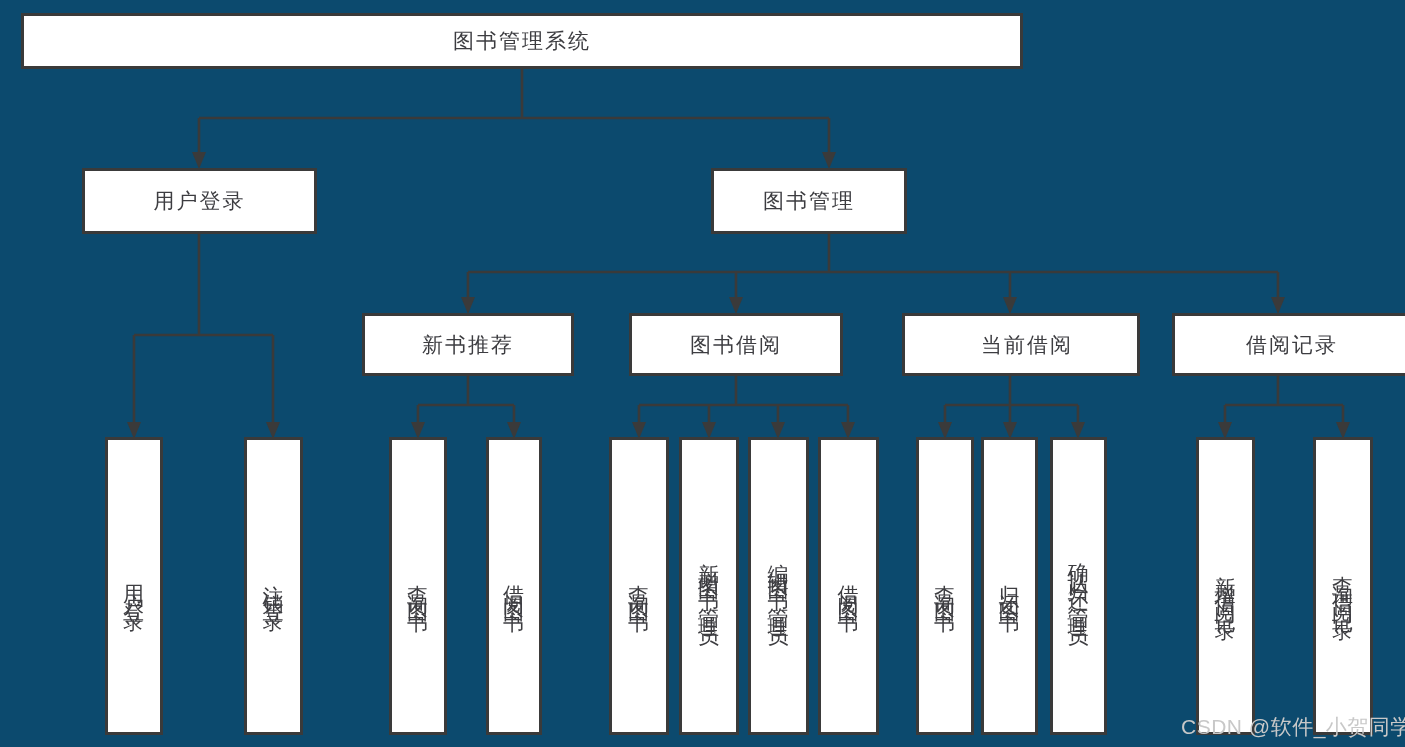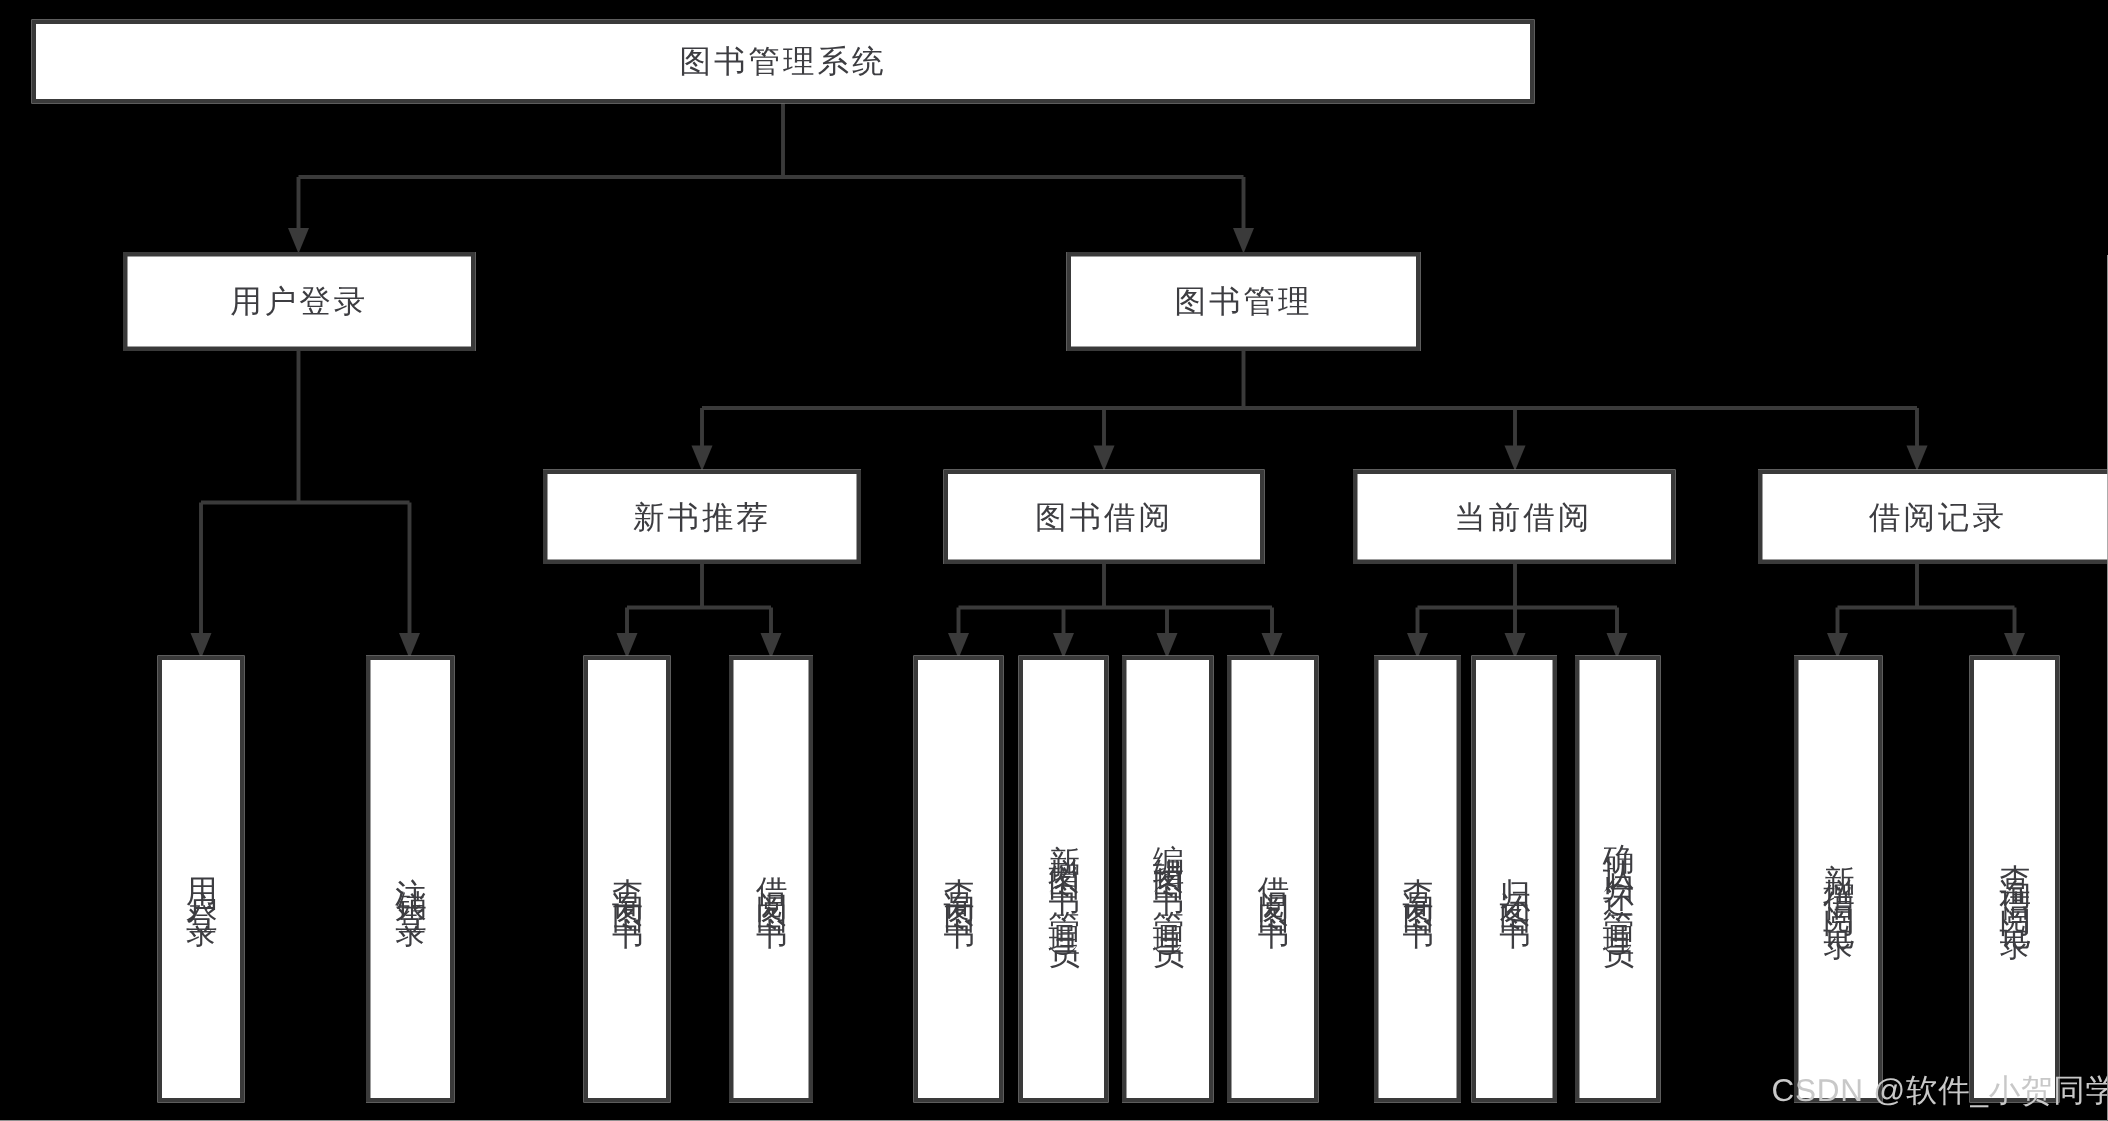--- a/index.html
+++ b/index.html
@@ -1,20 +1,20 @@
 <!DOCTYPE html>
 <html><head>
 <meta charset="utf-8">
 <style>
   html, body { margin: 0; padding: 0; background: #ffffff; }
   #canvas {
     position: relative;
     width: 1405px;
     height: 747px;
-    background: #000000;
+    background: #0c4a6e;
     overflow: hidden;
     font-family: "Liberation Sans", sans-serif;
   }
   #connector-layer {
     position: absolute;
     left: 0; top: 0;
     width: 1405px; height: 747px;
     pointer-events: none;
   }
   .node {
@@ -38,25 +38,25 @@
     text-orientation: mixed;
     letter-spacing: 9px;
     font-size: 21px;
     white-space: normal;
     line-height: 1;
   }
   
   .n-root  { left: 21px;  top: 13px;  width: 1002px; height: 56px; }
   
   .n-l2-0  { left: 82px;  top: 168px; width: 235px;  height: 66px; }
-  .n-l2-1  { left: 711px; top: 168px; width: 236px;  height: 66px; }
+  .n-l2-1  { left: 711px; top: 168px; width: 196px;  height: 66px; }
   
   .n-l3-0  { left: 362px;  top: 313px; width: 212px; height: 63px; }
   .n-l3-1  { left: 629px;  top: 313px; width: 214px; height: 63px; }
-  .n-l3-2  { left: 902px;  top: 313px; width: 215px; height: 63px; padding-left: 12px; }
+  .n-l3-2  { left: 902px;  top: 313px; width: 238px; height: 63px; padding-left: 12px; }
   .n-l3-3  { left: 1172px; top: 313px; width: 240px; height: 63px; }
   
   .vbox    { top: 437px; height: 298px; }
   .n-lf-0  { left: 105px;  width: 58px; }
   .n-lf-1  { left: 244px;  width: 59px; }
   .n-lf-2  { left: 389px;  width: 58px; }
   .n-lf-3  { left: 486px;  width: 56px; }
   .n-lf-4  { left: 609px;  width: 60px; }
   .n-lf-5  { left: 679px;  width: 60px; }
   .n-lf-6  { left: 748px;  width: 61px; }

